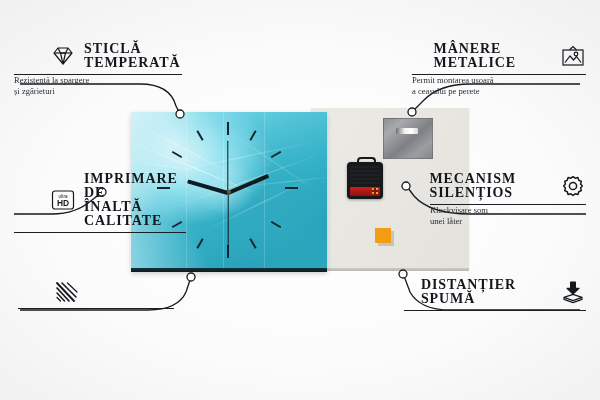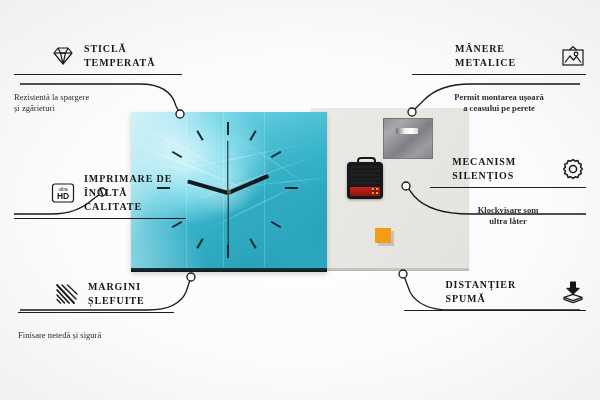--- a/index.html
+++ b/index.html
@@ -109,48 +109,48 @@
   }
 
   
   .lines{position:absolute;inset:0;}
 
   
   .feat{position:absolute;}
   .feat .head{display:flex;align-items:center;gap:8px;}
   .feat .titles{
     font-family:"Liberation Serif", serif;
-    font-weight:bold;font-size:10px;letter-spacing:.9px;
+    font-weight:bold;font-size:14px;letter-spacing:.9px;
     color:#14181c;line-height:14px;text-transform:uppercase;
     white-space:pre-line;
   }
   .feat .rule{
     height:1px;background:#1b1f23;margin-top:4px;
   }
   .feat .sub{
     font-family:"Liberation Serif", serif;
     font-size:8.6px;line-height:10.5px;color:#2a2f33;
-    margin-top:17px;white-space:pre-line;
+    margin-top:0;white-space:pre-line;
   }
   .feat.left .head{justify-content:flex-start;}
   .feat.left .titles{text-align:left;}
   .feat.left .sub{text-align:left;}
   .feat.right .head{justify-content:flex-end;}
   .feat.right .titles{text-align:left;}
-  .feat.right .sub{text-align:center;font-weight:bold;}
+  .feat.right .sub{text-align:left;}
 
   .ico{width:26px;height:24px;flex:0 0 auto;display:block;margin-left:36px;}
   .ico svg{display:block;width:100%;height:100%;}
 
   
   #f-glass{left:14px;top:42px;width:168px;}
   #f-print{left:14px;top:172px;width:172px;}
   #f-edges{left:18px;top:280px;width:156px;}
   #f-hooks{right:14px;top:42px;width:174px;}
-  #f-mech{right:14px;top:155px;width:156px;}
+  #f-mech{right:14px;top:172px;width:156px;}
   #f-spacer{right:14px;top:278px;width:182px;}
 </style>
 </head>
 <body>
 
 <div class="stage">
 
   <div class="product">
 
     <div class="backpanel">
@@ -271,25 +271,22 @@
           <g stroke="#15191d" stroke-linecap="round">
             <path d="M3 3 L20 21" stroke-width="1.9"></path>
             <path d="M3 8 L15 21" stroke-width="1.7"></path>
             <path d="M3 13 L10.5 21" stroke-width="1.5"></path>
             <path d="M3 17.5 L6.5 21" stroke-width="1.3"></path>
             <path d="M8 3 L22 17" stroke-width="1.5"></path>
             <path d="M13.5 3 L23 12" stroke-width="1.2"></path>
           </g>
         </svg>
       </span>
-      <span class="titles">MARGINI
-ȘLEFUITE</span>
-    </div>
-    <div class="rule"></div>
-    <div class="sub">Finisare netedă și sigură</div>
+    </div>
+    <div class="rule"></div>
   </div>
 
   <div class="feat right" id="f-hooks">
     <div class="head">
       <span class="titles">MÂNERE
 METALICE</span>
       <span class="ico">
         <svg viewBox="0 0 26 24">
           <g stroke="#15191d" stroke-width="1.2" fill="none">
             <path d="M9.5 6 L13 2.5 L16.5 6"></path>
@@ -313,21 +310,21 @@
         <svg viewBox="0 0 26 24">
           <g stroke="#15191d" stroke-width="1.5" fill="none" stroke-linejoin="round">
             <path d="M13 2.6 L15.2 4.2 L17.9 3.6 L18.8 6.2 L21.3 7.4 L20.6 10 L22.3 12 L20.6 14 L21.3 16.6 L18.8 17.8 L17.9 20.4 L15.2 19.8 L13 21.4 L10.8 19.8 L8.1 20.4 L7.2 17.8 L4.7 16.6 L5.4 14 L3.7 12 L5.4 10 L4.7 7.4 L7.2 6.2 L8.1 3.6 L10.8 4.2 Z"></path>
             <circle cx="13" cy="12" r="3.6"></circle>
           </g>
         </svg>
       </span>
     </div>
     <div class="rule"></div>
     <div class="sub">Klockvisare som
-ultra låter</div>
+unei låter</div>
   </div>
 
   <div class="feat right" id="f-spacer">
     <div class="head">
       <span class="titles">DISTANȚIER
 SPUMĂ</span>
       <span class="ico">
         <svg viewBox="0 0 26 24">
           <g stroke="#15191d" stroke-width="1.2" fill="none" stroke-linejoin="round">
             <path d="M10.6 2 H15.4 V8.4 H19 L13 14 L7 8.4 H10.6 Z" fill="#15191d"></path>

